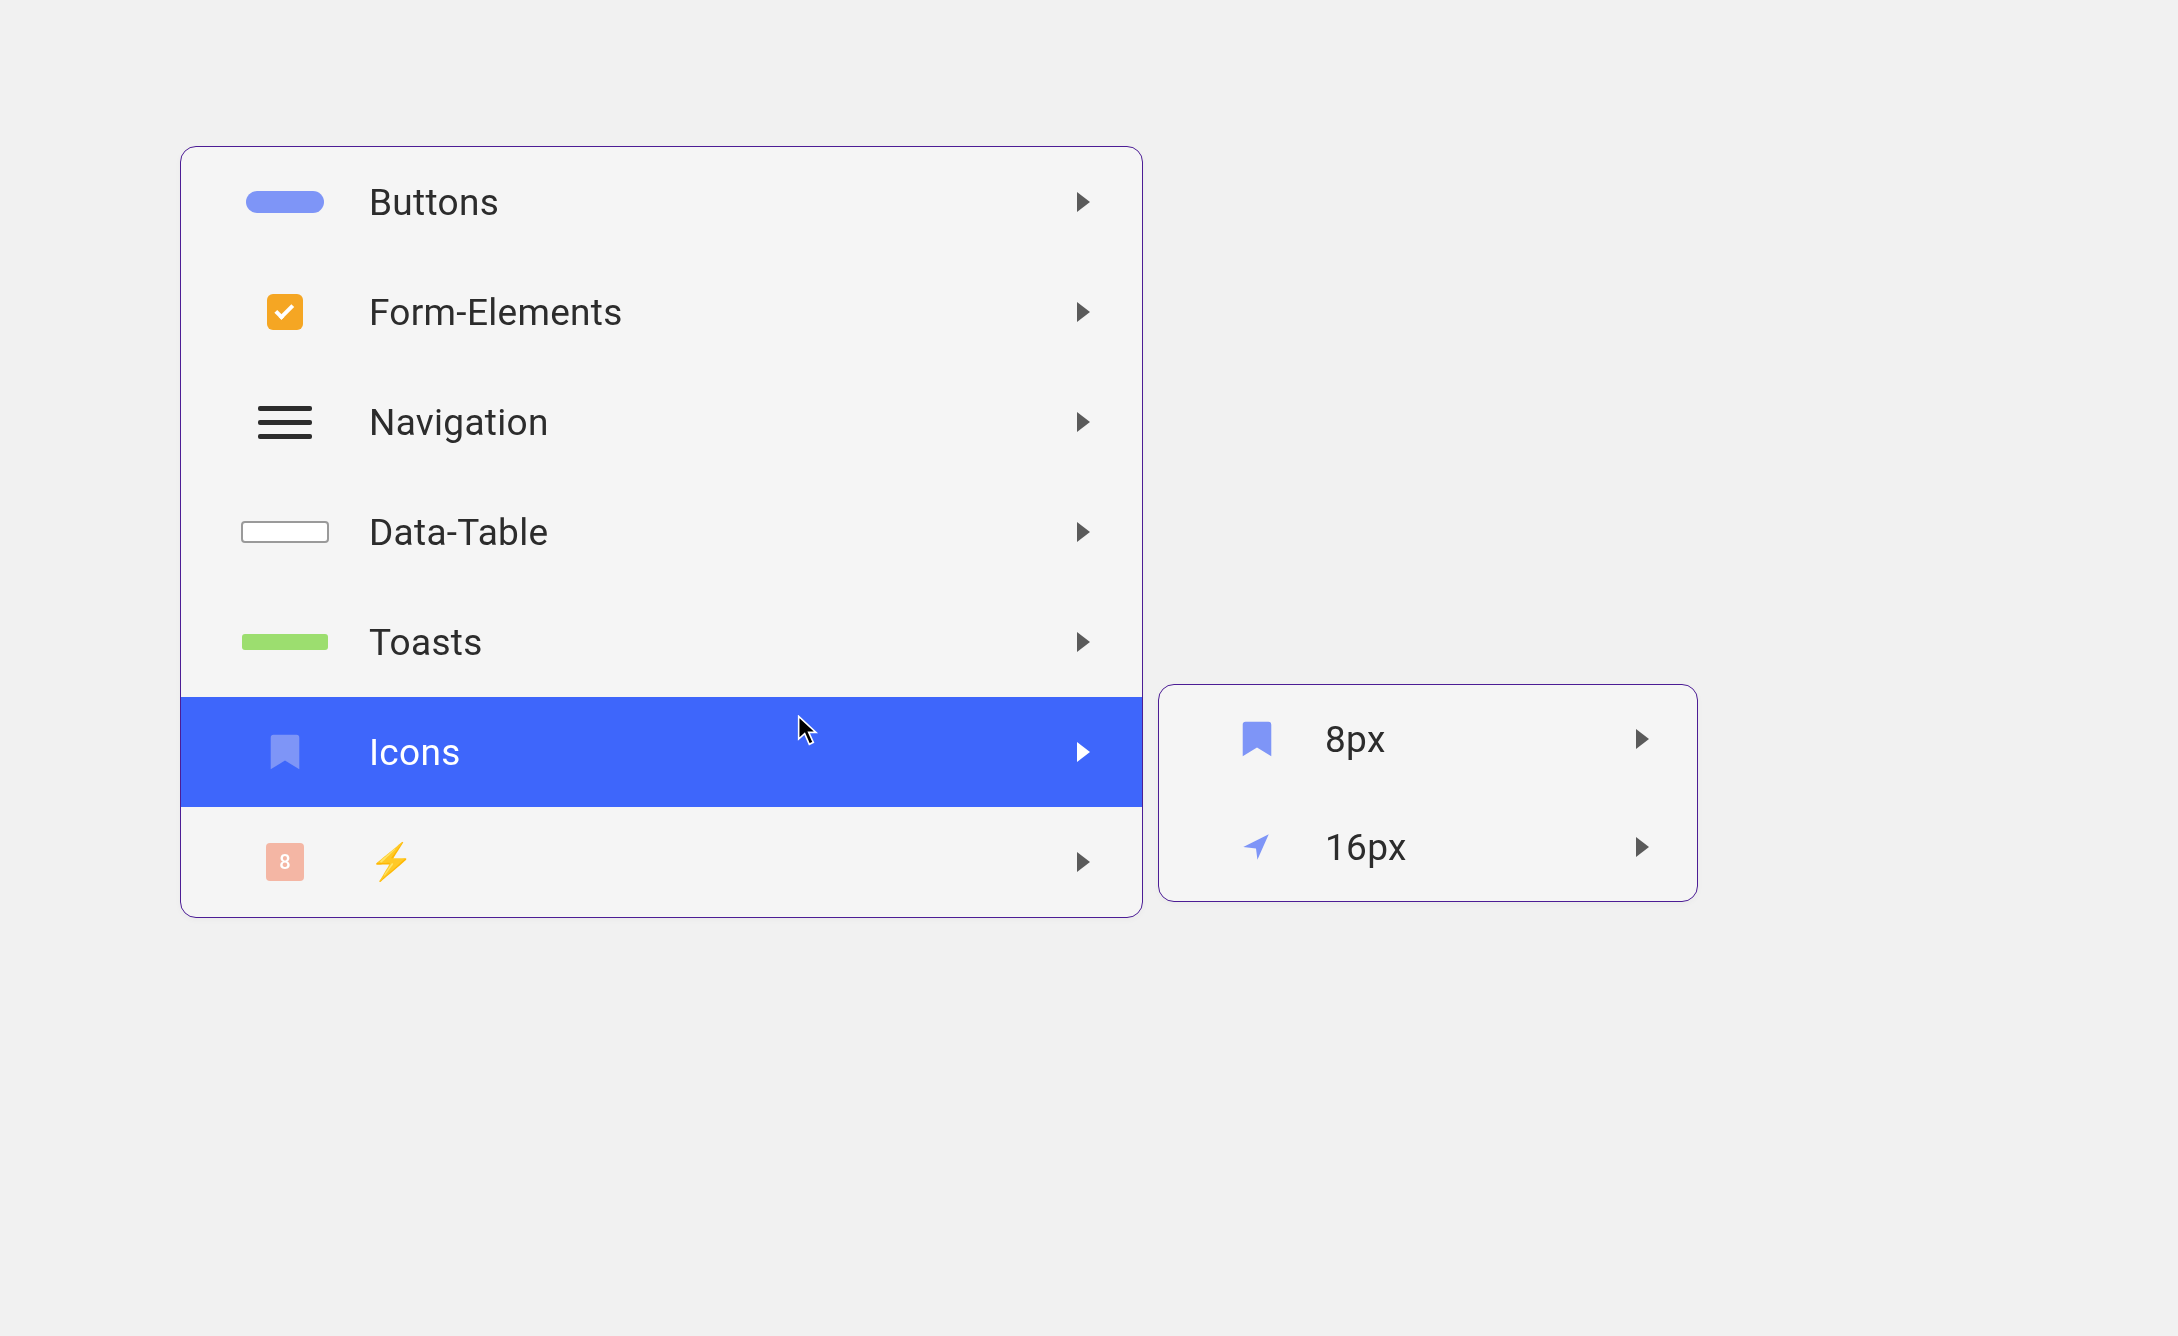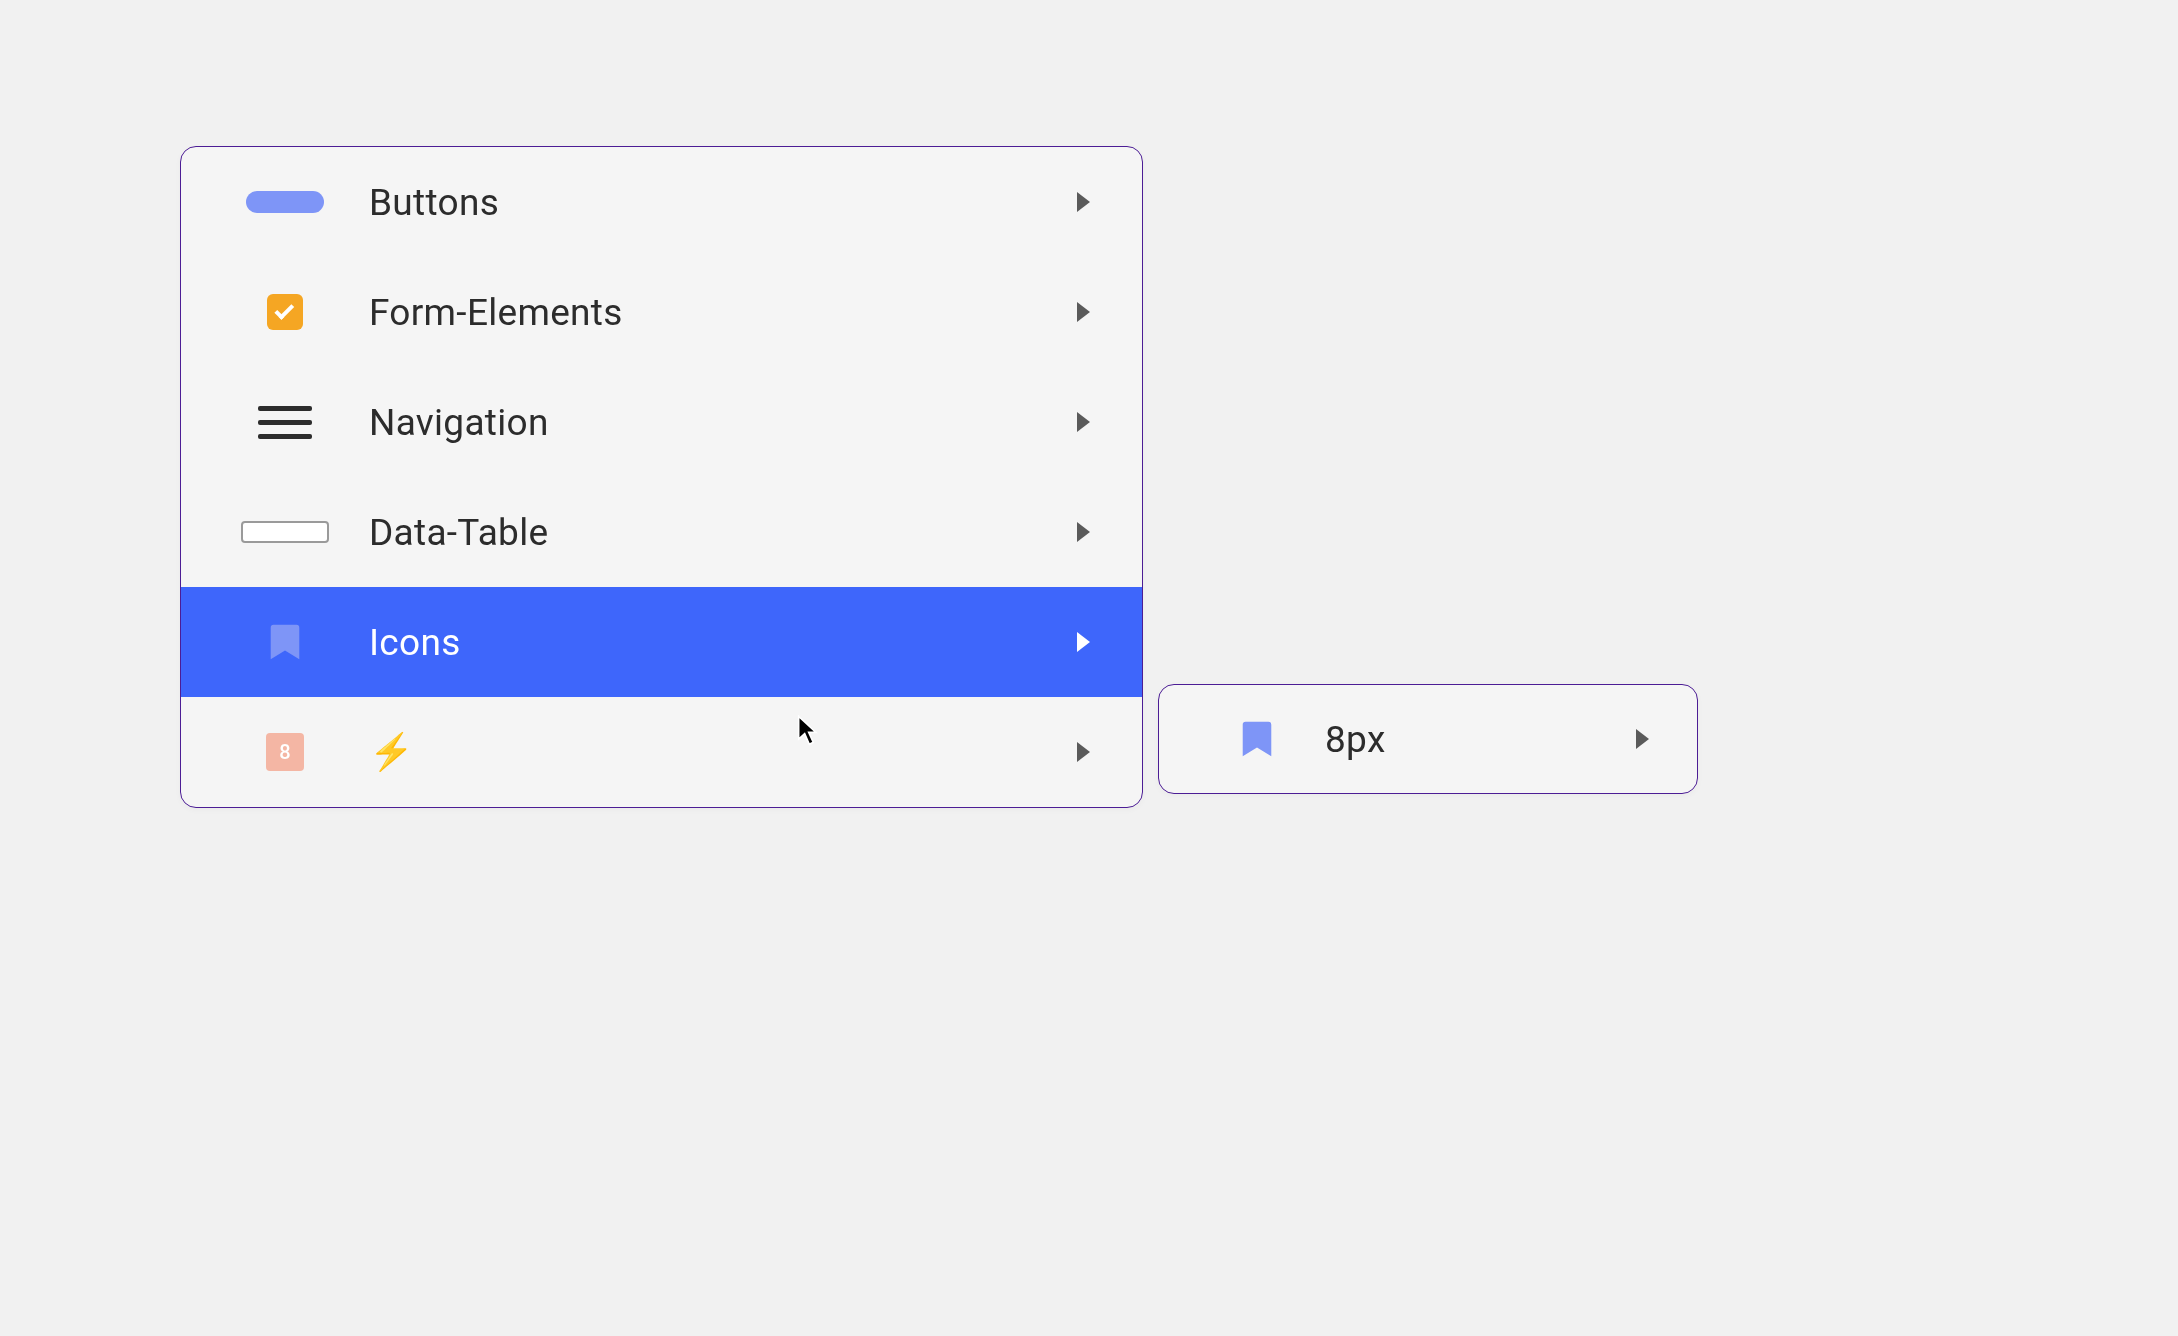--- a/index.html
+++ b/index.html
@@ -202,20 +202,27 @@
   </div>
 
   <div class="menu-item">
     <div class="icon-slot">
       <div class="table-icon"></div>
     </div>
     <div class="item-label">Data-Table</div>
     <div class="chevron"></div>
   </div>
 
+  <div class="menu-item">
+    <div class="icon-slot">
+      <div class="toast-icon"></div>
+    </div>
+    <div class="item-label">Toasts</div>
+    <div class="chevron"></div>
+  </div>
 
   <div class="menu-item active">
     <div class="icon-slot bookmark-icon">
       <svg viewBox="0 0 24 28">
           <path d="M4 2 h16 a2 2 0 0 1 2 2 v22 l-10 -6 l-10 6 v-22 a2 2 0 0 1 2 -2 z" fill="#7e95f7"></path>
         </svg>
     </div>
     <div class="item-label">Icons</div>
     <div class="chevron"></div>
   </div>
@@ -235,20 +242,29 @@
   <div class="menu-item">
     <div class="icon-slot bookmark-icon">
       <svg viewBox="0 0 24 28">
           <path d="M4 2 h16 a2 2 0 0 1 2 2 v22 l-10 -6 l-10 6 v-22 a2 2 0 0 1 2 -2 z" fill="#7e95f7"></path>
         </svg>
     </div>
     <div class="item-label">8px</div>
     <div class="chevron"></div>
   </div>
 
+  <div class="menu-item">
+    <div class="icon-slot nav-arrow-icon">
+      <svg viewBox="0 0 24 24">
+          <path d="M3 12 L21 3 L13 21 L12 13 Z" fill="#7e95f7"></path>
+        </svg>
+    </div>
+    <div class="item-label">16px</div>
+    <div class="chevron"></div>
+  </div>
 
 
 </div>
 
 <div class="cursor-pointer">
   <svg viewBox="0 0 16 24">
     <path d="M1 1 L1 18 L5.5 14 L9 22 L12 20.5 L8.5 13 L14 13 Z" fill="#000000" stroke="#ffffff" stroke-width="1.2"></path>
   </svg>
 </div>
 

